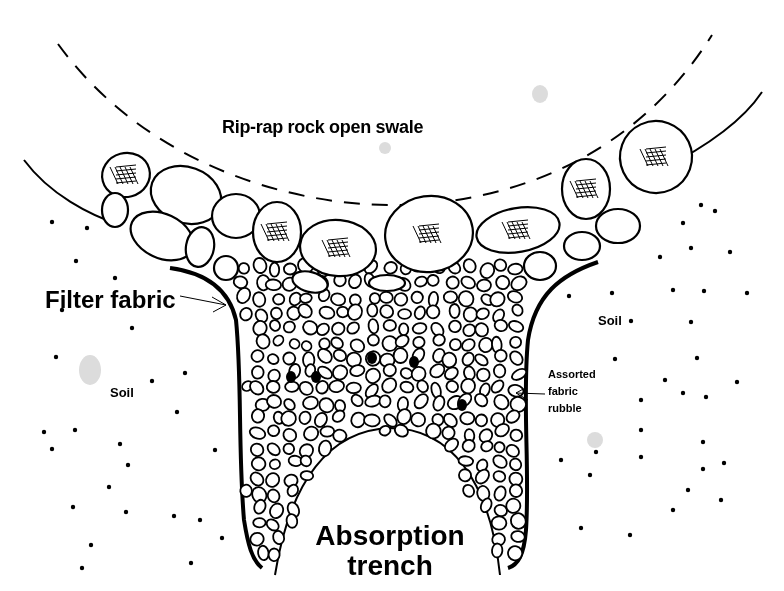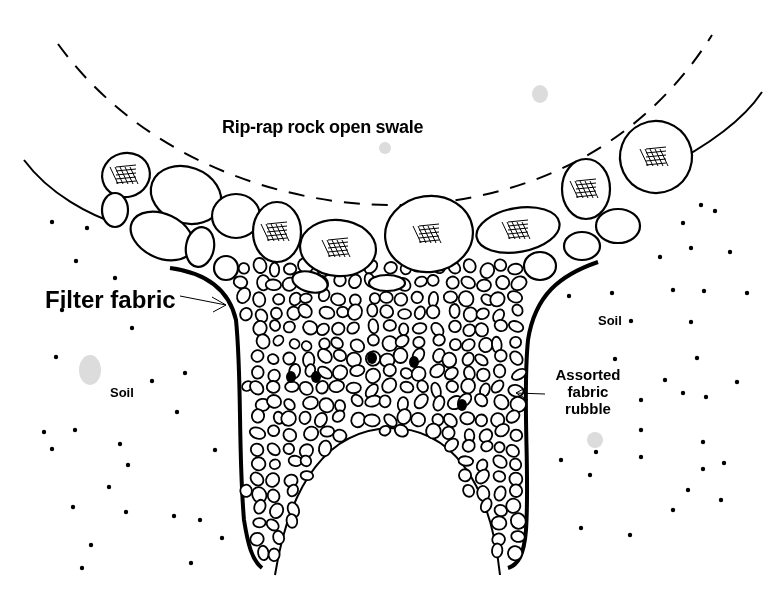--- a/index.html
+++ b/index.html
@@ -3,21 +3,21 @@
 <meta charset="utf-8">
 <style>
   html, body { margin:0; padding:0; background:#ffffff; }
   body { width:784px; height:591px; overflow:hidden; position:relative; font-family:"Liberation Sans", sans-serif; }
   #diagram { position:absolute; left:0; top:0; width:784px; height:591px; }
   .lbl { position:absolute; color:#000; font-weight:bold; white-space:nowrap; font-family:"Liberation Sans", sans-serif; line-height:1; }
   .title { left:222px; top:118px; font-size:18px; letter-spacing:-0.3px; }
   .filter { left:45px; top:288px; font-size:24px; }
   .soil-l { left:110px; top:386px; font-size:13px; }
   .soil-r { left:598px; top:314px; font-size:13px; }
-  .rubble { left:548px; top:366px; font-size:15px; text-align:center; line-height:17px; width:80px; }
+  .rubble { left:548px; top:366px; font-size:11px; text-align:left; line-height:17px; width:80px; }
   .trench { left:300px; top:521px; width:180px; font-size:28px; text-align:center; line-height:30px; }
   .rubble span, .trench span { display:block; }
 </style>
 </head>
 <body>
 
 <svg id="diagram" viewBox="0 0 784 591" xmlns="http://www.w3.org/2000/svg">
   <g id="smudges">
       <ellipse cx="540" cy="94" rx="8" ry="9" fill="#dcdcdc"></ellipse>
       <ellipse cx="90" cy="370" rx="11" ry="15" fill="#dcdcdc"></ellipse>
@@ -495,13 +495,15 @@
 <div class="lbl title">Rip-rap rock open swale</div>
 <div class="lbl filter">Filter fabric</div>
 <div class="lbl soil-l">Soil</div>
 <div class="lbl soil-r">Soil</div>
 <div class="lbl rubble">
   <span>Assorted</span>
   <span>fabric</span>
   <span>rubble</span>
 </div>
 <div class="lbl trench">
+  <span>Absorption</span>
+  <span>trench</span>
 </div>
 
 </body></html>

